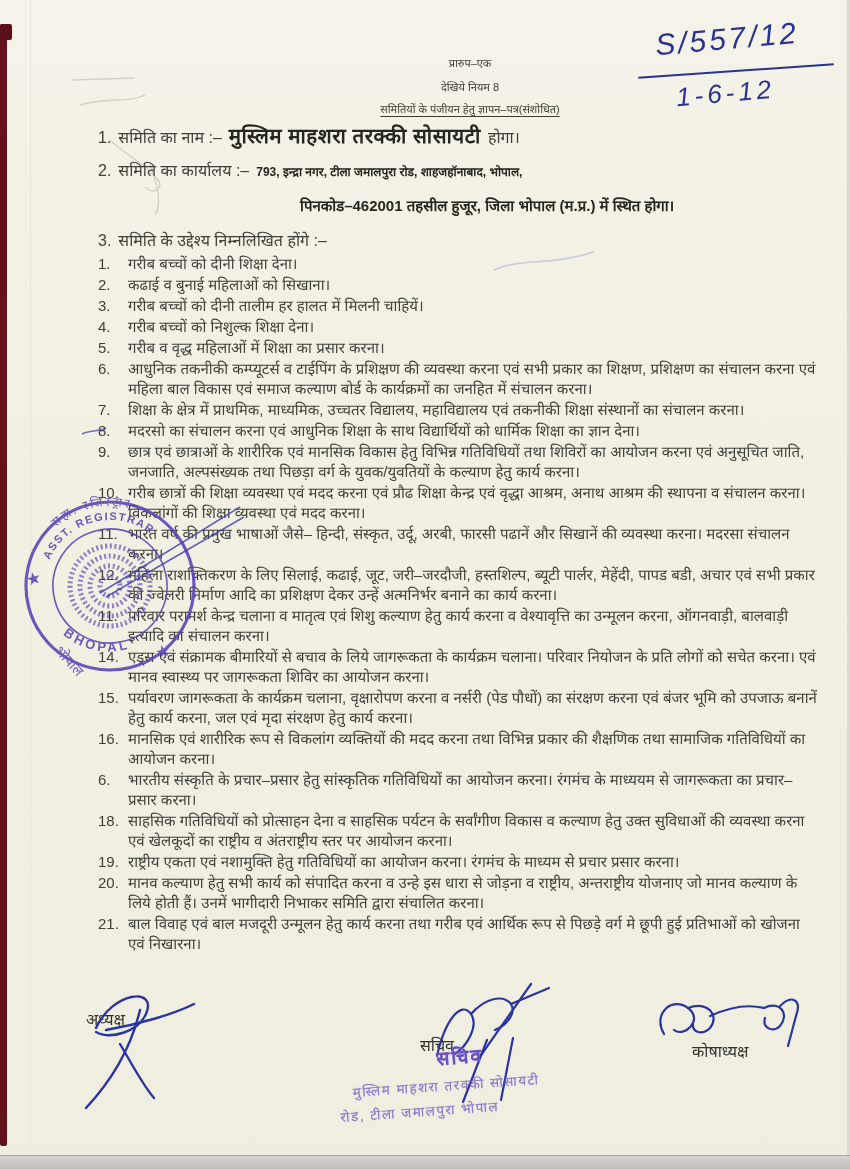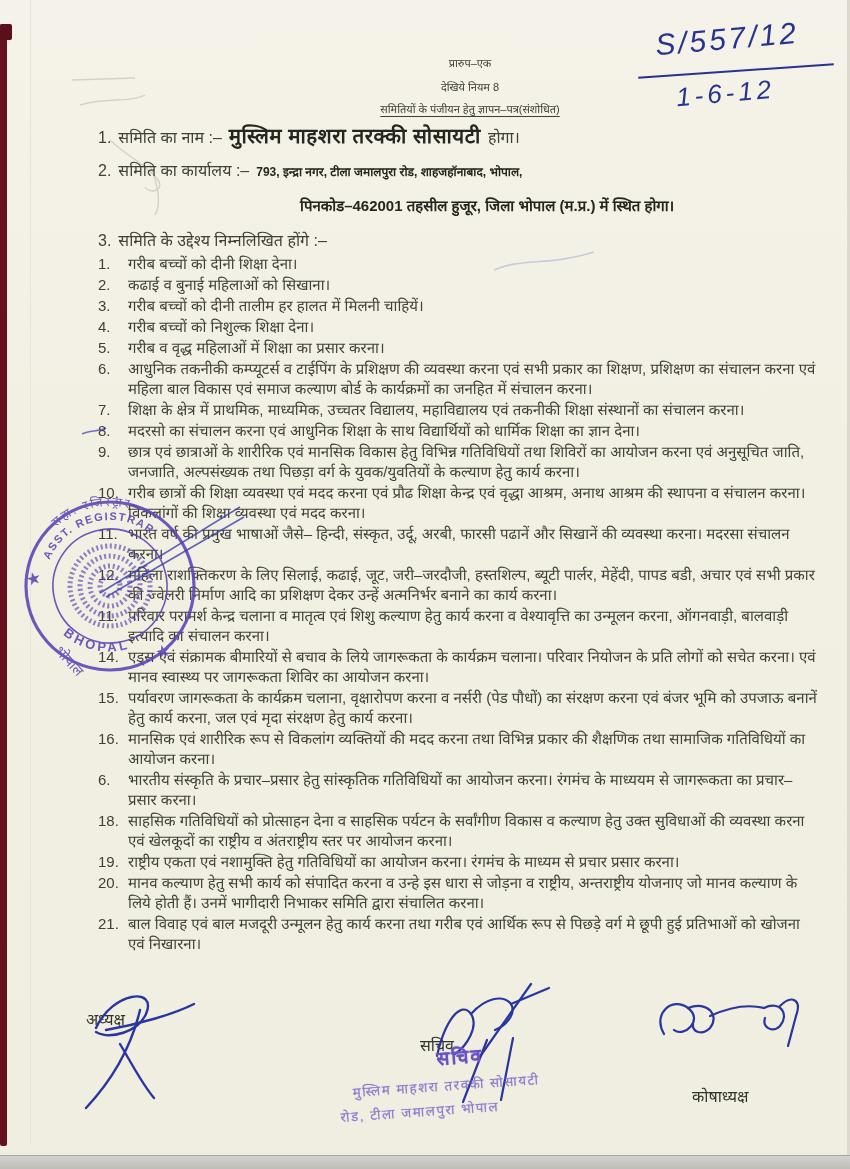--- a/index.html
+++ b/index.html
@@ -40,21 +40,21 @@
   
   .objectives{position:absolute;left:98px;right:30px;top:254px;font-size:15px;line-height:20px;color:#3f4138;}
   .obj{display:flex;margin-bottom:1px;}
   .obj-n{flex:none;width:30px;}
   .obj-t{flex:1;}
 
   
   .siglabel{position:absolute;font-size:16px;color:#33352c;}
   .lab-left{left:86px;top:1008px;}
   .lab-center{left:420px;top:1034px;}
-  .lab-right{left:692px;top:1085px;}
+  .lab-right{left:692px;top:1040px;}
 
   
   .round-stamp{position:absolute;left:10px;top:486px;width:200px;height:200px;transform:rotate(-14deg);opacity:.88;}
   .round-stamp svg{display:block;}
 
   
   .sec-stamp{position:absolute;left:352px;top:1040px;width:320px;transform:rotate(-4deg);color:#6a52c0;}
   .sec-title{font-size:19px;font-weight:bold;margin-left:86px;letter-spacing:2px;text-shadow:0 0 1px #8a76d4;}
   .sec-line{font-size:13.5px;letter-spacing:1.5px;opacity:.72;text-shadow:0 0 1px #9b8ad8;margin-top:6px;}
   .sec-line2{margin-left:-14px;}

